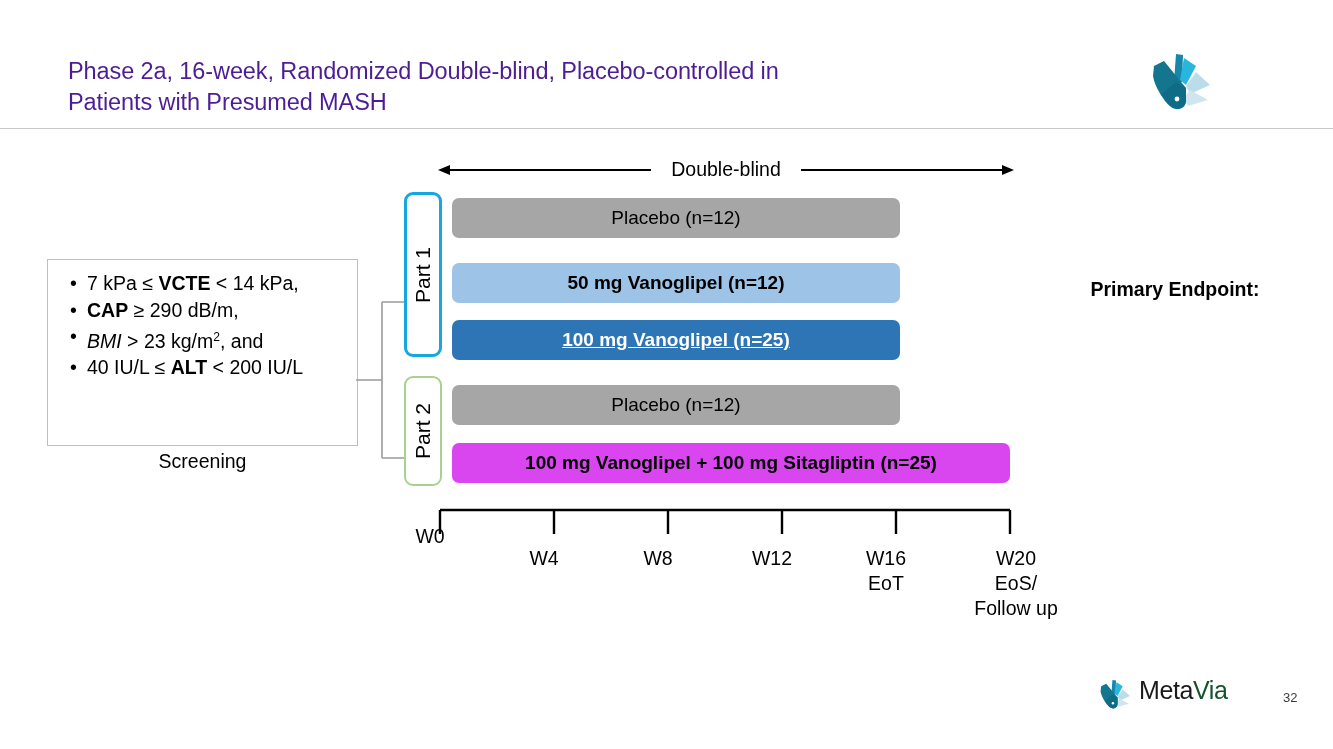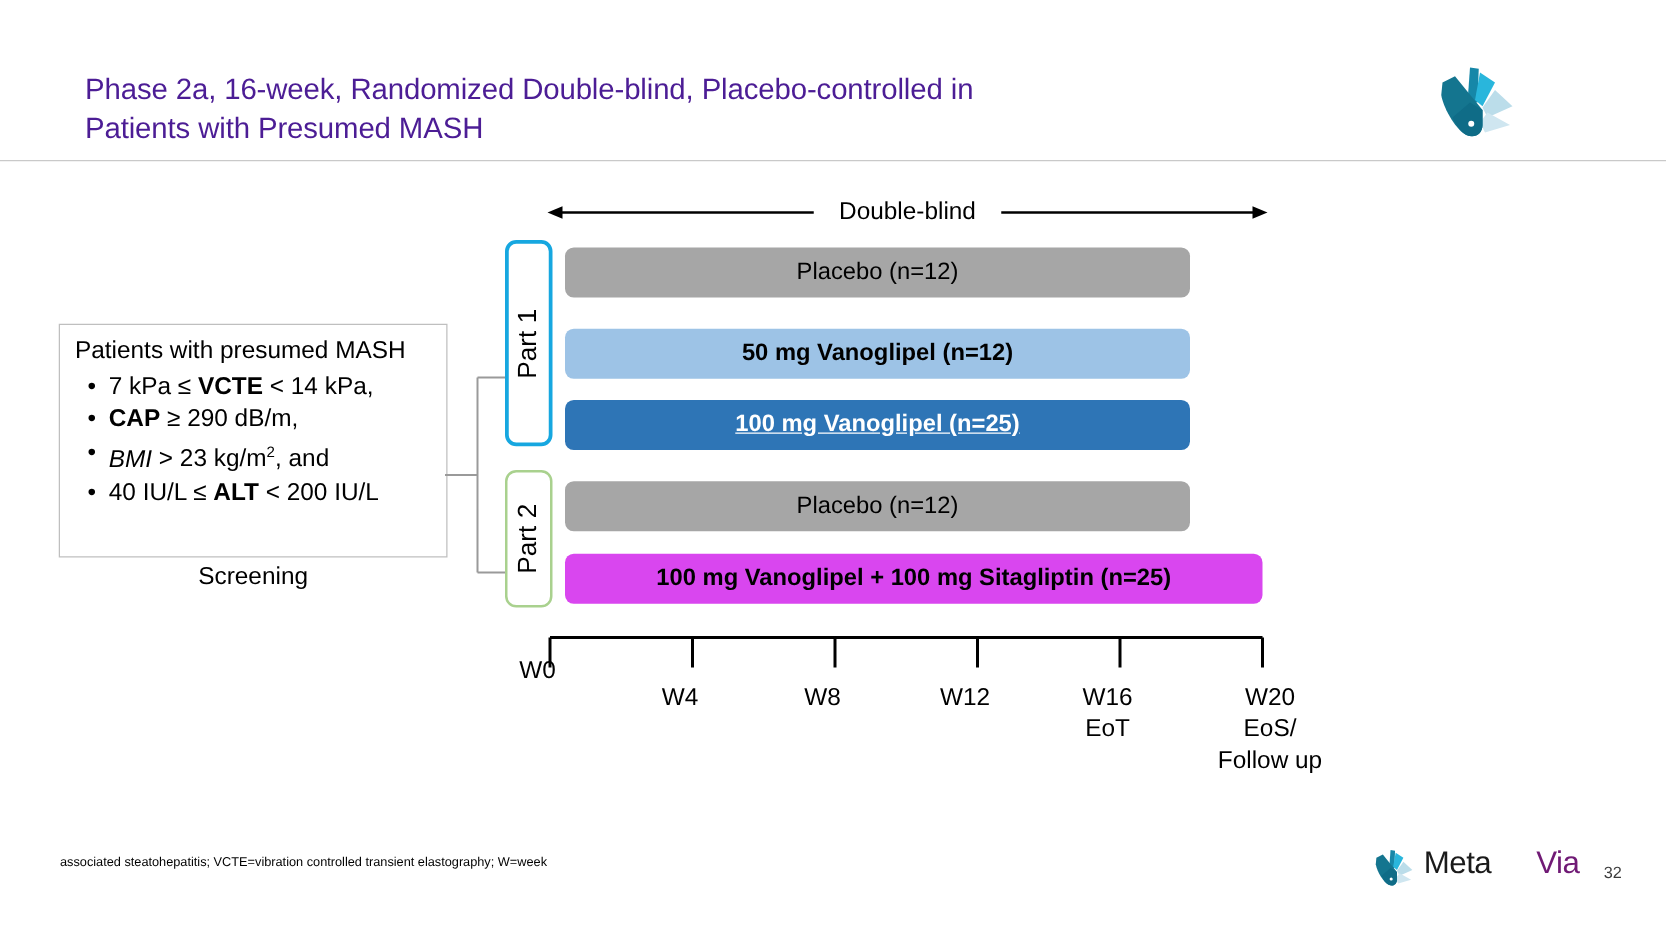--- a/index.html
+++ b/index.html
@@ -50,21 +50,21 @@
     position:absolute;left:0;top:0;width:580px;text-align:center;
     font-size:19.5px;line-height:26px;
   }
 
   
   .arm-bar{
     position:absolute;left:452px;border-radius:7px;height:40px;
     display:flex;align-items:center;justify-content:center;
     font-size:19px;box-sizing:border-box;
   }
-  .arm-bar.w-main{width:500px;}
+  .arm-bar.w-main{width:448px;}
   .arm-bar.w-wide{width:558px;}
   .arm-bar.bold{font-weight:bold;}
 
   
   #timeline{position:absolute;left:430px;top:508px;width:590px;height:34px;}
   .tick-label{position:absolute;font-size:19.5px;line-height:25px;text-align:center;white-space:nowrap;}
 
   
   #endpoint{
     position:absolute;left:1030px;top:276px;width:290px;text-align:center;
@@ -75,21 +75,21 @@
   
   #footnote{
     position:absolute;left:48px;top:684px;width:1010px;
     font-size:10.2px;line-height:13.5px;color:#000;
   }
 
   
   #foot-logo-mark{position:absolute;left:1097px;top:679px;width:36px;height:32px;}
   #foot-logo-text{position:absolute;left:1139px;top:676px;font-size:25px;letter-spacing:-0.4px;}
   #foot-logo-text .meta{color:#1a1a1a;}
-  #foot-logo-text .via{color:#701a75;margin-left:36px;}
+  #foot-logo-text .via{color:#14532d;}
   #page-number{position:absolute;left:1283px;top:690px;font-size:13px;color:#3b3b3b;}
 
   .nowrap{white-space:nowrap;}
   sup{font-size:0.62em;vertical-align:super;}
 </style>
 </head>
 <body>
 
 <div id="slide-title">Phase 2a, 16-week, Randomized Double-blind, Placebo-controlled in Patients with Presumed MASH</div>
 
@@ -98,21 +98,20 @@
   <path d="M38 6 L50 14 L40 33 L34 28 Z" fill="#29B6DC"></path>
   <path d="M50 20 L64 33 L44 42 L40 34 Z" fill="#BBDDEA"></path>
   <path d="M44 38 L62 48 L42 54 L38 46 Z" fill="#CFE6F0"></path>
   <path d="M8 14 L18 9 L40 36 L40 48 C40 55 34 59 27 56 C20 53 9 36 7 24 Z" fill="#14758F"></path>
   <path d="M30 30 L40 36 L40 48 C40 55 34 59 27 56 C23 54 19 48 16 42 Z" fill="#0F6C87"></path>
   <circle cx="31" cy="47" r="2.4" fill="#ffffff"></circle>
 </svg>
 <div id="header-rule"></div>
 
 <div id="criteria-box">
-  <div id="criteria-head">Patients with presumed MASH</div>
   <ul class="criteria-list">
     <li>
       <span class="bullet">•</span><span>7 kPa ≤ </span><b>VCTE</b><span> &lt; 14 kPa,</span>
     </li>
     <li>
       <span class="bullet">•</span><span></span><b>CAP</b><span> ≥ 290 dB/m,</span>
     </li>
     <li>
       <span class="bullet">•</span><span></span><i>BMI</i><span id="bmi-post"> &gt; 23 kg/m<sup>2</sup>, and</span>
     </li>
@@ -176,24 +175,24 @@
   <div>W16</div>
   <div>EoT</div>
 </div>
 <div class="tick-label" style="left:966px;top:546px;width:100px;text-align:center;">
   <div>W20</div>
   <div>EoS/</div>
   <div>Follow up</div>
 </div>
 
 <div id="endpoint">
+  <div class="hd">Primary Endpoint:</div>
 </div>
 
 <div id="footnote">
-  <div>associated steatohepatitis; VCTE=vibration controlled transient elastography; W=week</div>
 </div>
 
 <svg id="foot-logo-mark" viewBox="0 0 70 62">
   <path d="M30 2 L37 3 L36 30 L28 30 Z" fill="#1687A8"></path>
   <path d="M38 6 L50 14 L40 33 L34 28 Z" fill="#29B6DC"></path>
   <path d="M50 20 L64 33 L44 42 L40 34 Z" fill="#BBDDEA"></path>
   <path d="M44 38 L62 48 L42 54 L38 46 Z" fill="#CFE6F0"></path>
   <path d="M8 14 L18 9 L40 36 L40 48 C40 55 34 59 27 56 C20 53 9 36 7 24 Z" fill="#14758F"></path>
   <path d="M30 30 L40 36 L40 48 C40 55 34 59 27 56 C23 54 19 48 16 42 Z" fill="#0F6C87"></path>
   <circle cx="31" cy="47" r="2.4" fill="#ffffff"></circle>

